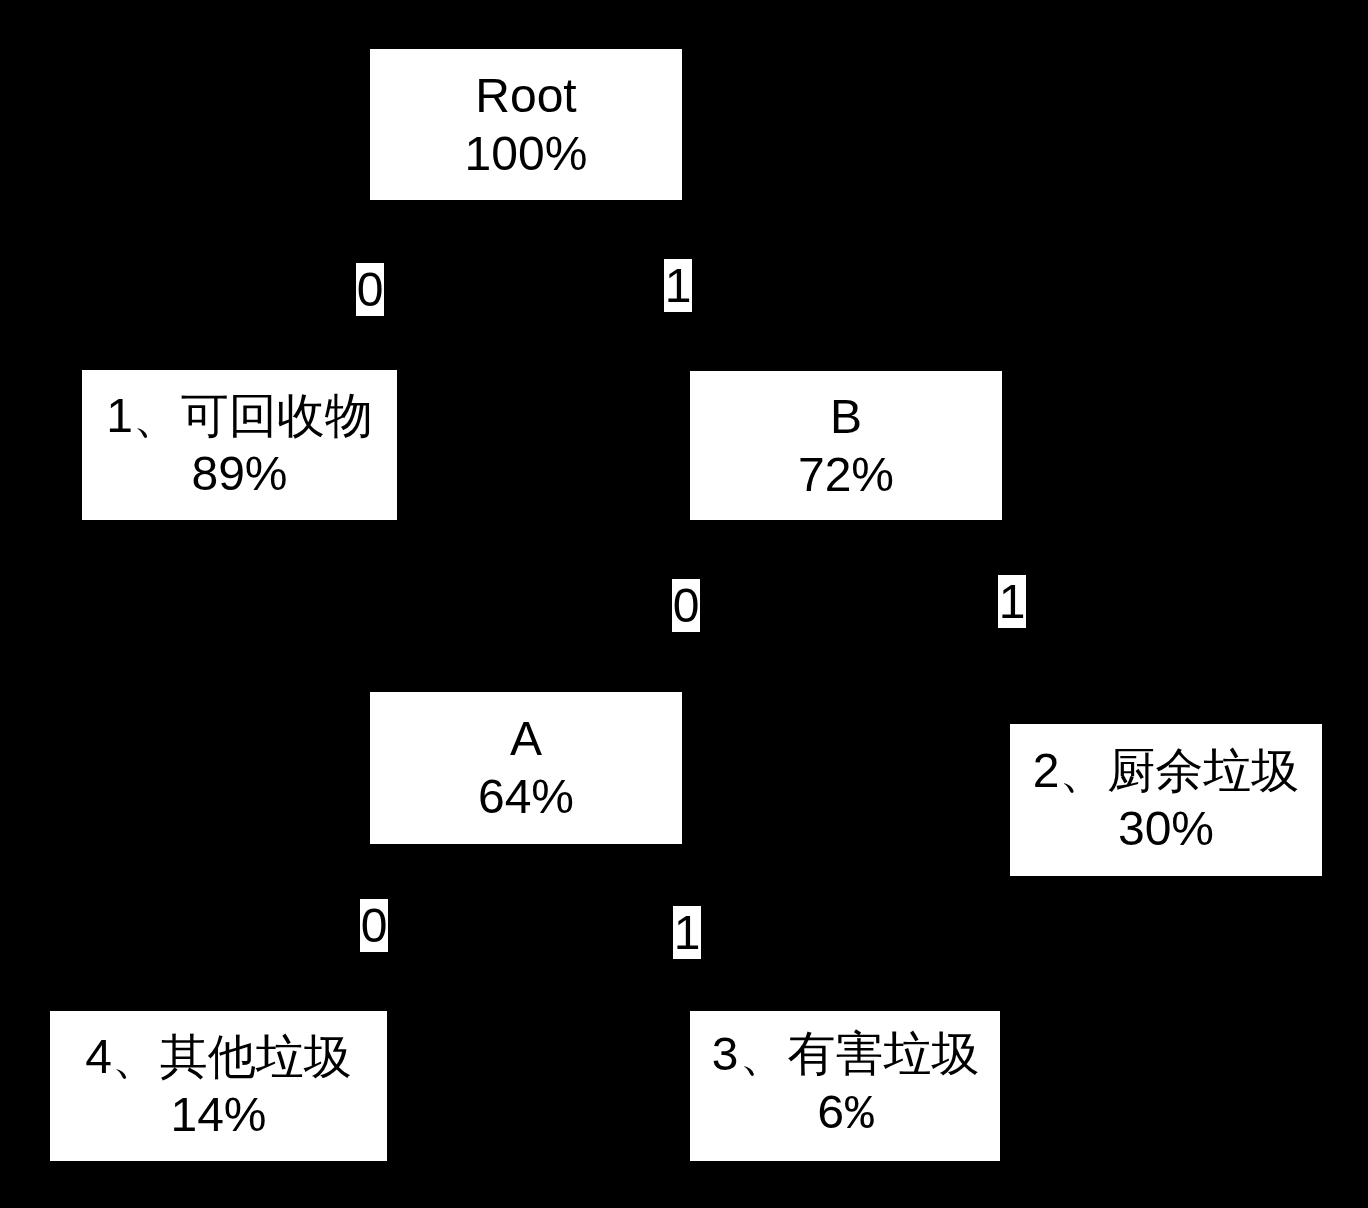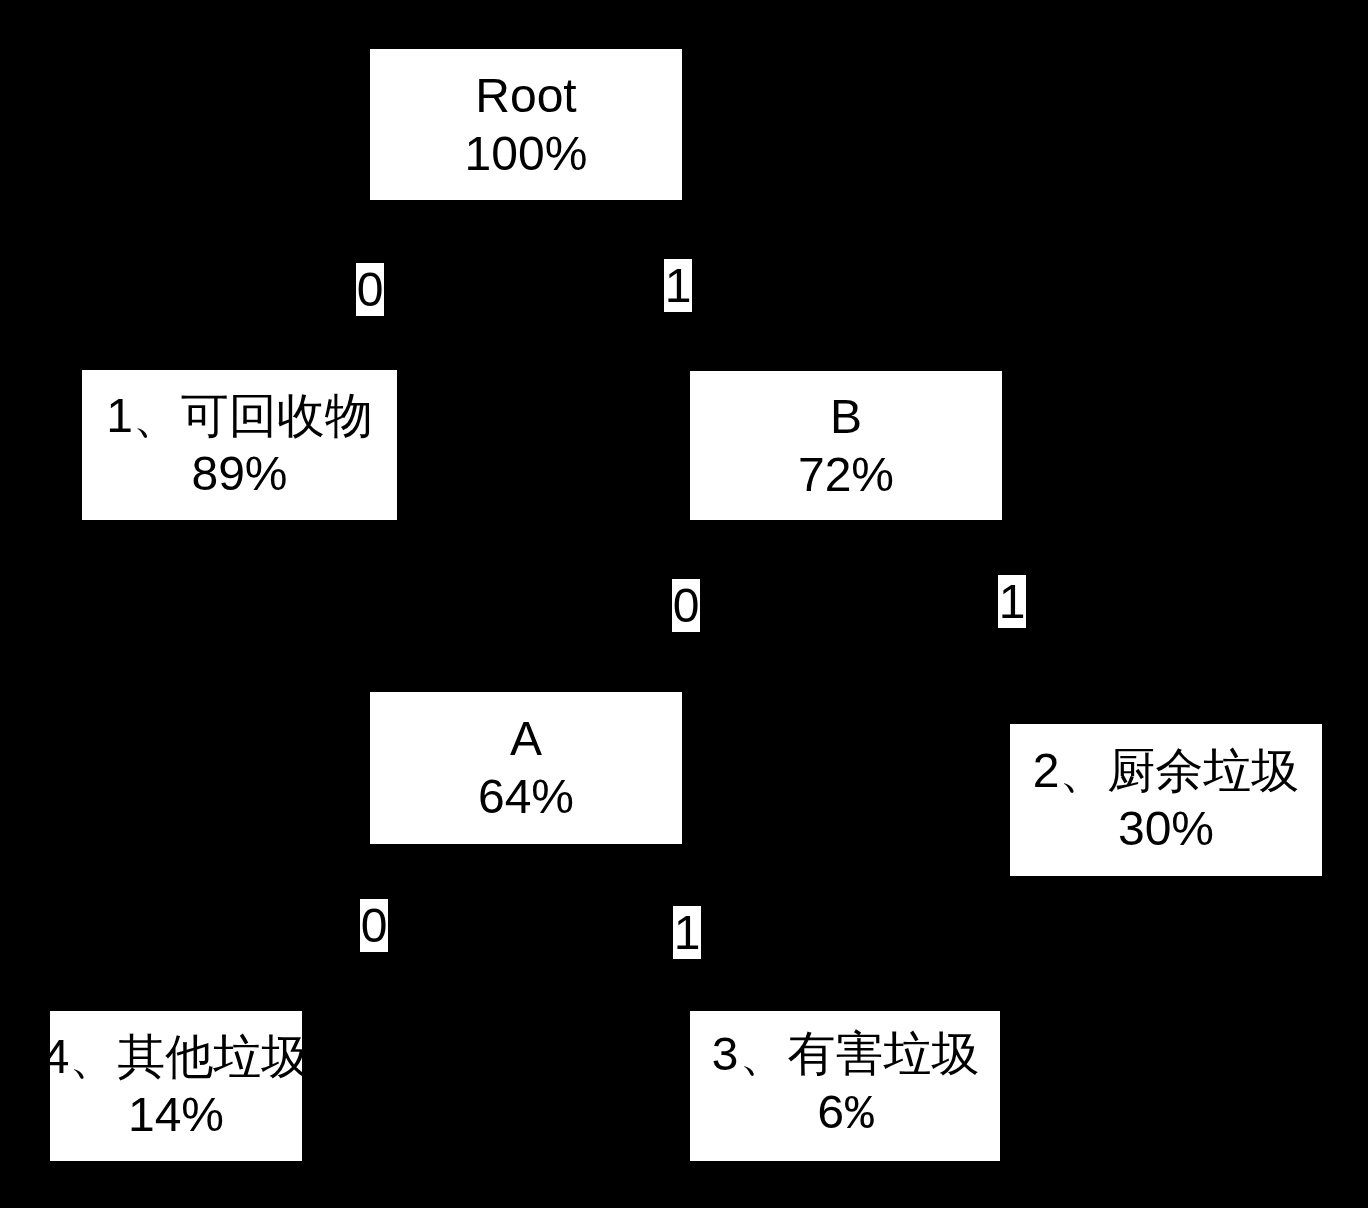--- a/index.html
+++ b/index.html
@@ -39,21 +39,21 @@
     justify-content: center;
     font-size: 48px;
     line-height: 53px;
   }
   
   .pos-root   { left: 370px;  top: 49px;   width: 312px; height: 151px; }
   .pos-n1     { left: 50px;   top: 370px;  width: 315px; height: 150px; margin-left: 32px; }
   .pos-nB     { left: 690px;  top: 371px;  width: 312px; height: 149px; }
   .pos-nA     { left: 370px;  top: 692px;  width: 312px; height: 152px; }
   .pos-n2     { left: 1010px; top: 692px;  width: 312px; height: 152px; margin-top: 32px; }
-  .pos-n4     { left: 50px;   top: 1011px; width: 252px; height: 150px; }
+  .pos-n4     { left: 50px;   top: 1011px; width: 337px; height: 150px; }
   .pos-n3     { left: 690px;  top: 1011px; width: 310px; height: 150px; font-family: Liberation Mono, monospace; }
   
   .pos-e0a { left: 356px; top: 263px; }
   .pos-e1a { left: 664px; top: 259px; }
   .pos-e0b { left: 672px; top: 579px; }
   .pos-e1b { left: 998px; top: 575px; }
   .pos-e0c { left: 360px; top: 899px; }
   .pos-e1c { left: 673px; top: 906px; }
 </style>
 </head>

